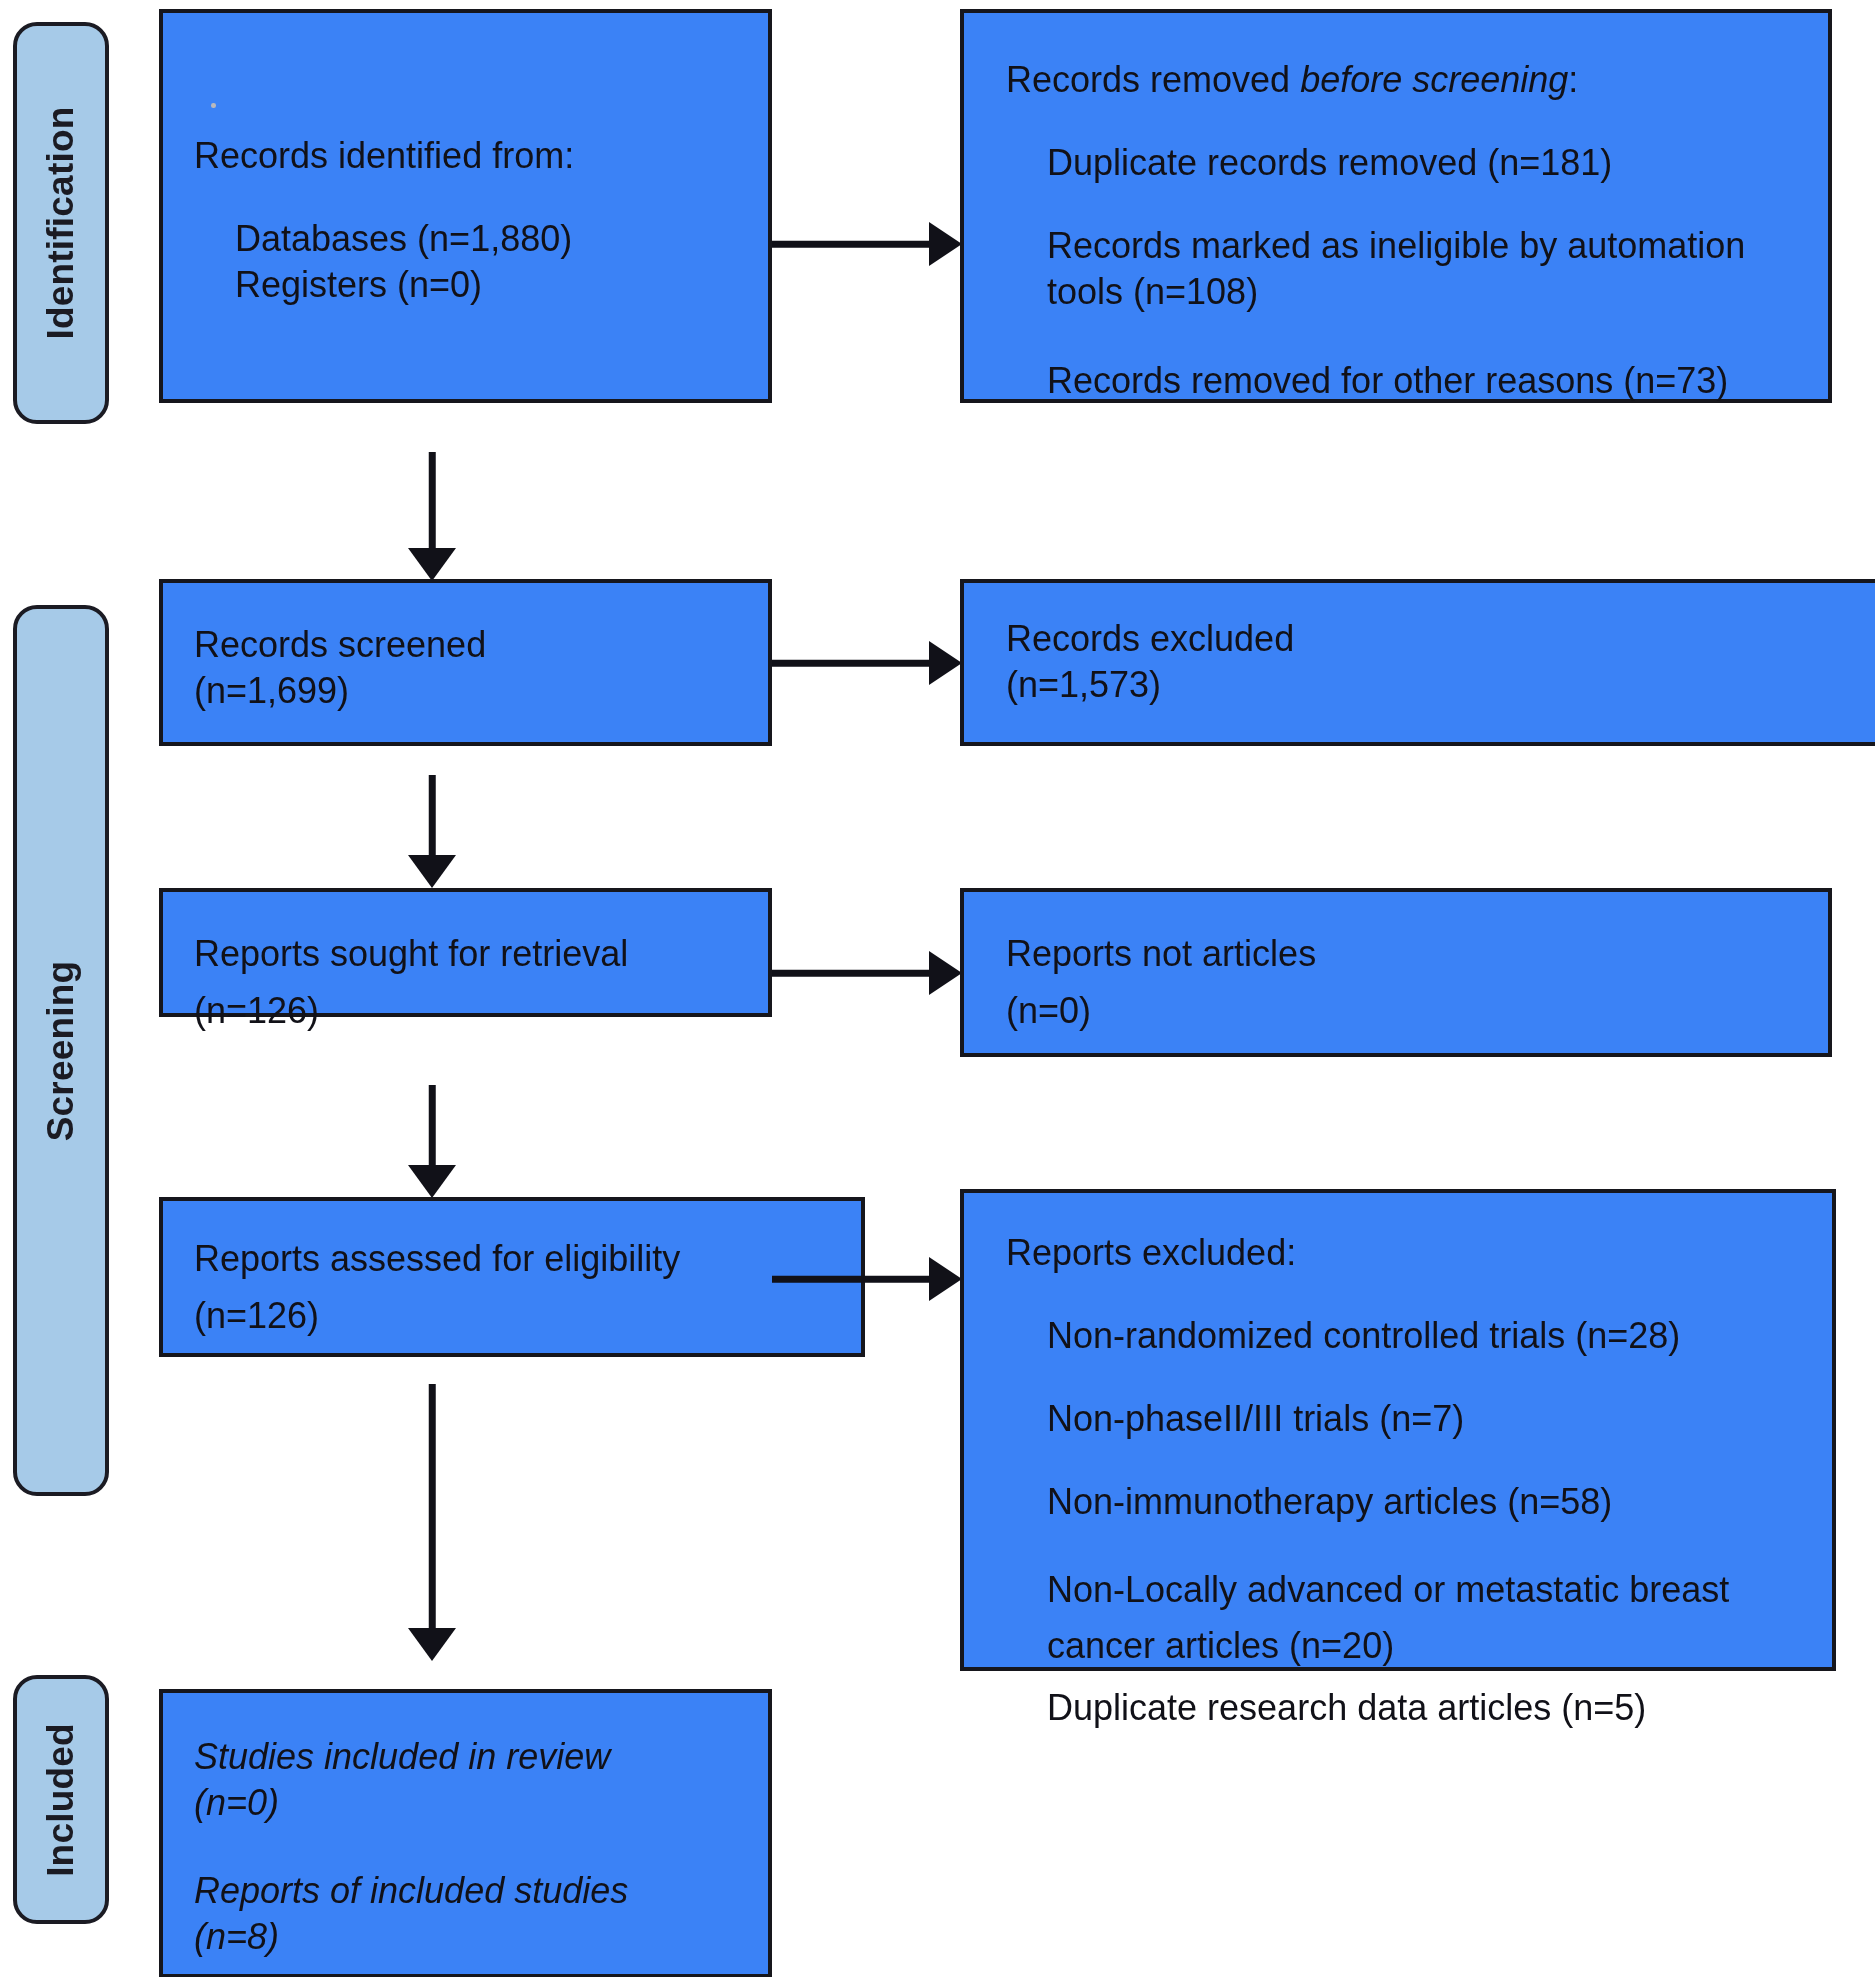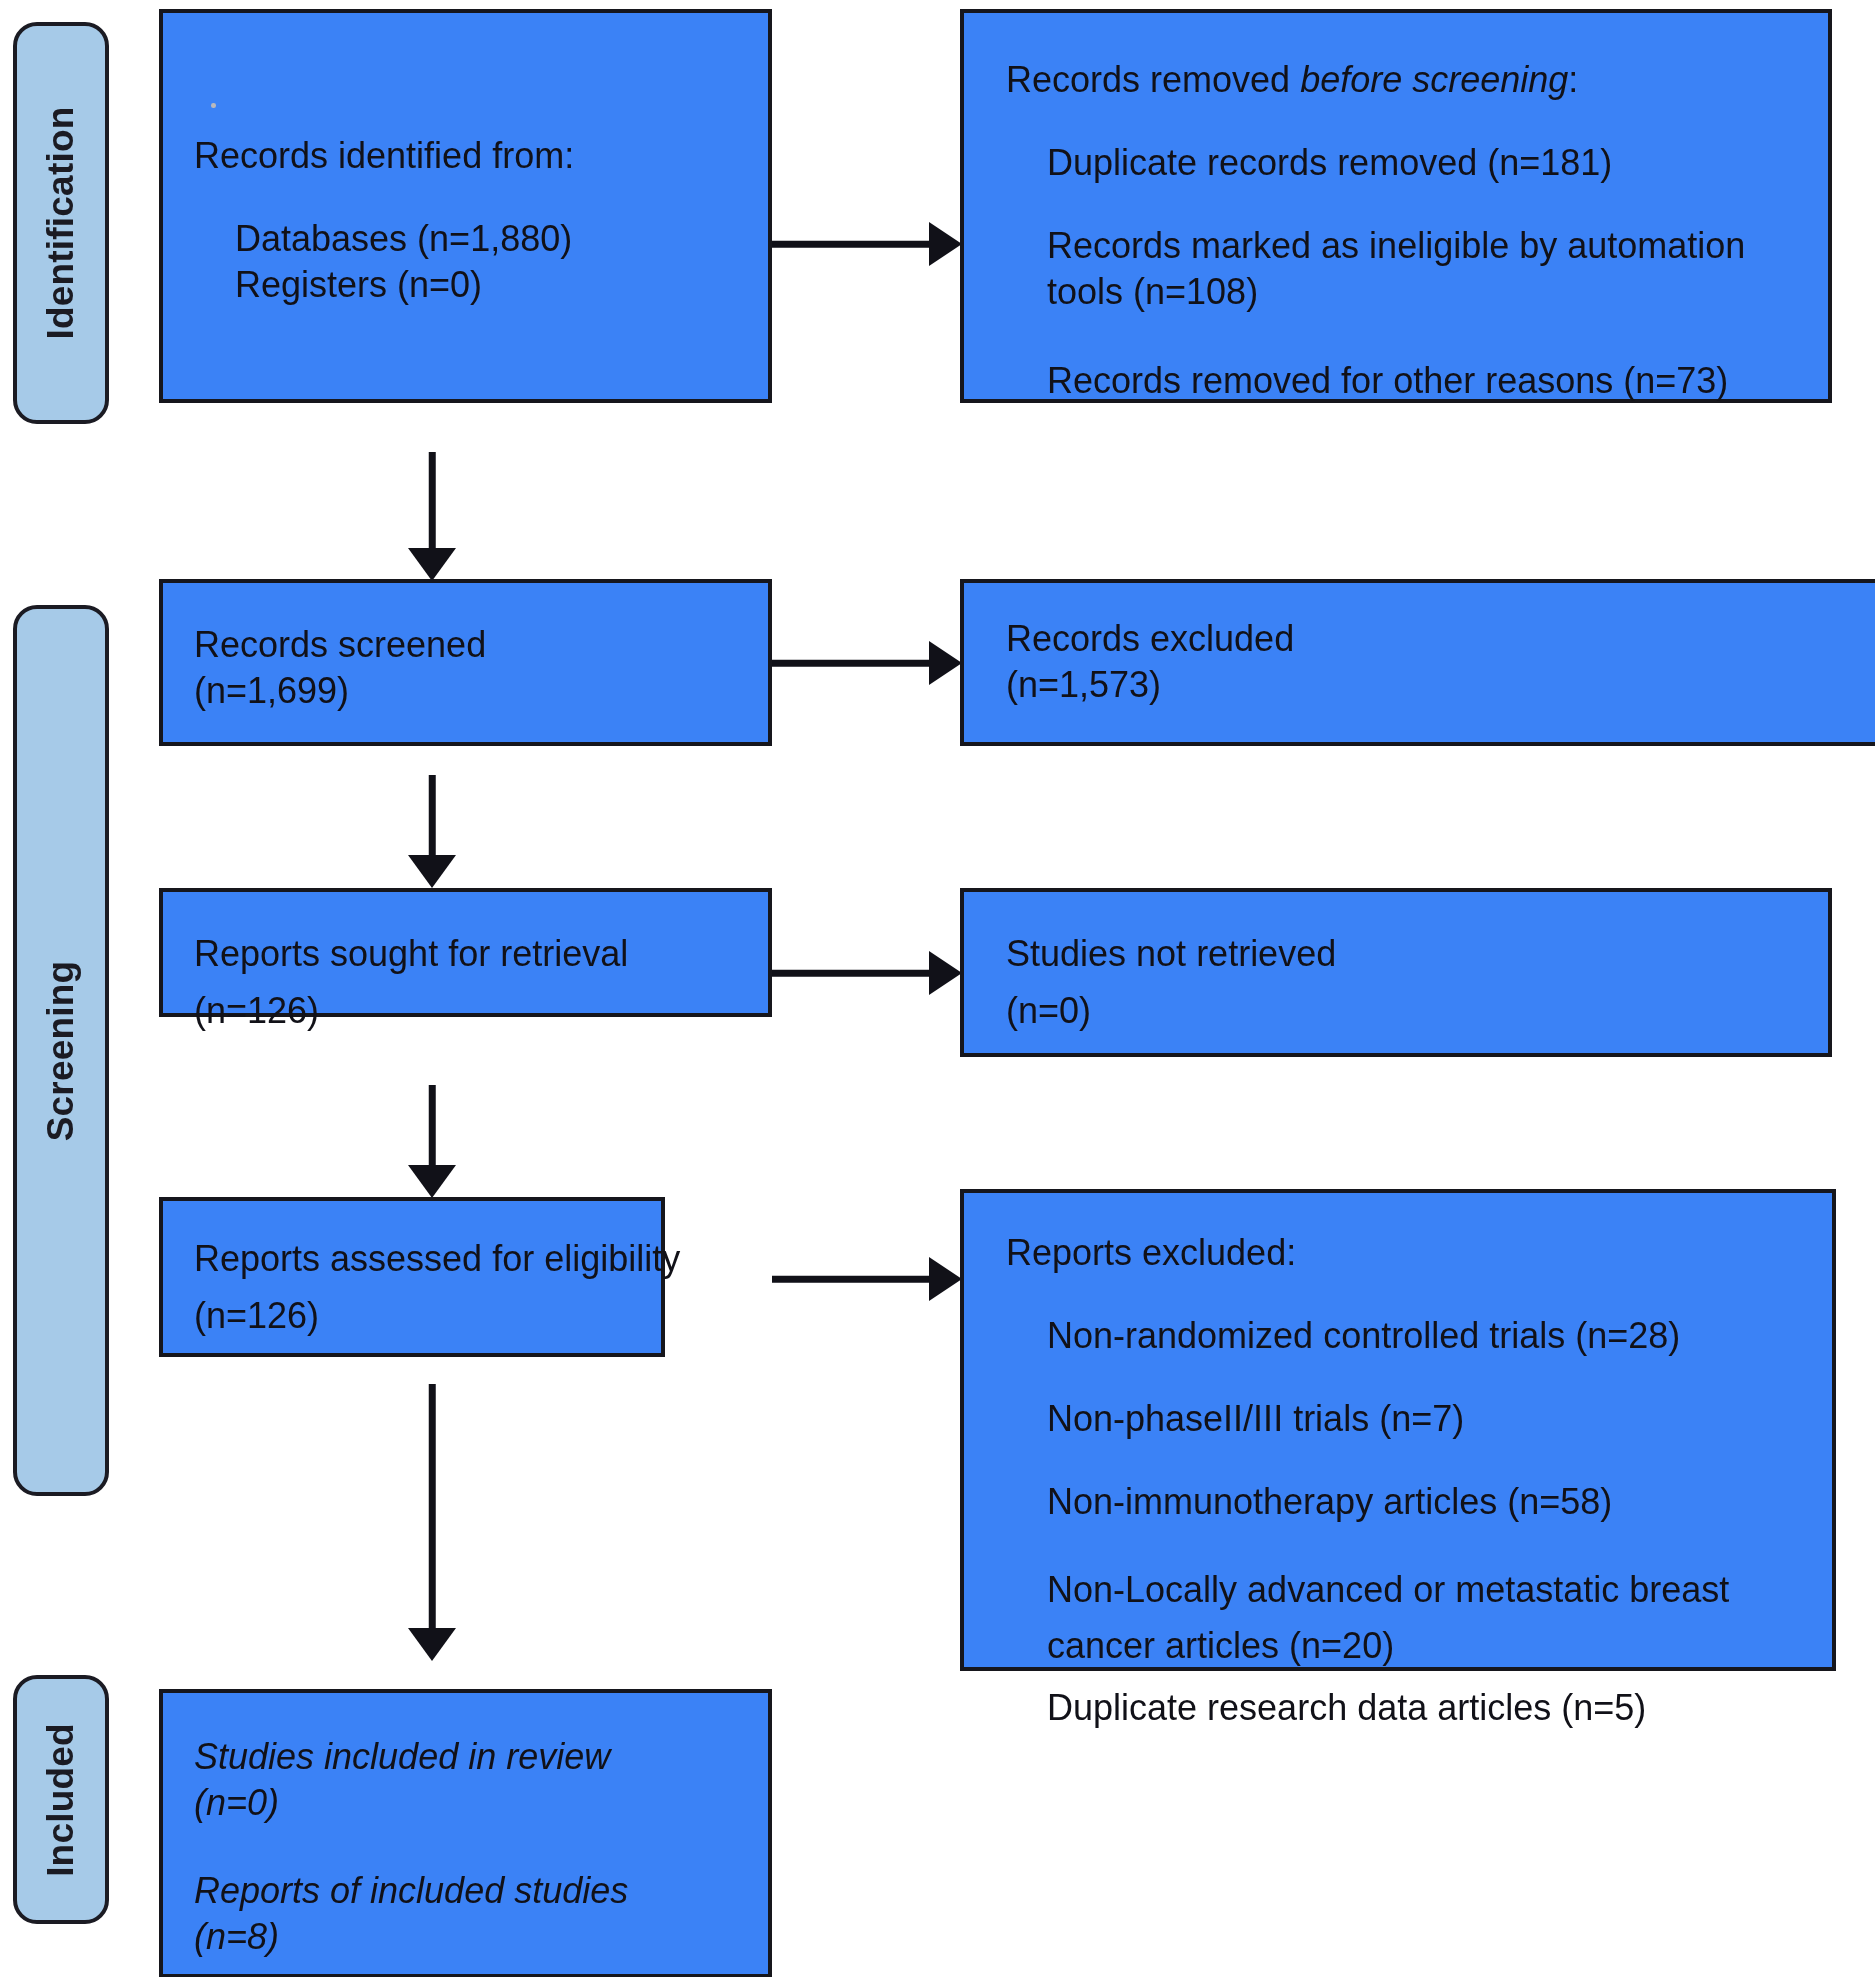--- a/index.html
+++ b/index.html
@@ -209,32 +209,32 @@
     </div>
   </div>
 
   <div class="arrow-h" style="left:772px; top:951px; width:190px; height:44px;">
     <div class="shaft" style="width:162px;"></div>
     <div class="head"></div>
   </div>
 
   <div class="flow-box" style="left:960px; top:888px; width:872px; height:169px;">
     <div class="box-inner" style="top:39px; left:42px;">
-      <div class="box-line">Studies not retrieved</div>
+      <div class="box-line">Reports not articles</div>
       <div class="gap-sm"></div>
       <div class="box-line">(n=0)</div>
     </div>
   </div>
 
   <div class="arrow-v" style="left:408px; top:1085px; width:48px; height:113px;">
     <div class="shaft" style="height:83px;"></div>
     <div class="head"></div>
   </div>
 
-  <div class="flow-box" style="left:159px; top:1197px; width:506px; height:160px;">
+  <div class="flow-box" style="left:159px; top:1197px; width:706px; height:160px;">
     <div class="box-inner" style="top:35px;">
       <div class="box-line">Reports assessed for eligibility</div>
       <div class="gap-sm"></div>
       <div class="box-line">(n=126)</div>
     </div>
   </div>
 
   <div class="arrow-h" style="left:772px; top:1257px; width:190px; height:44px;">
     <div class="shaft" style="width:162px;"></div>
     <div class="head"></div>

